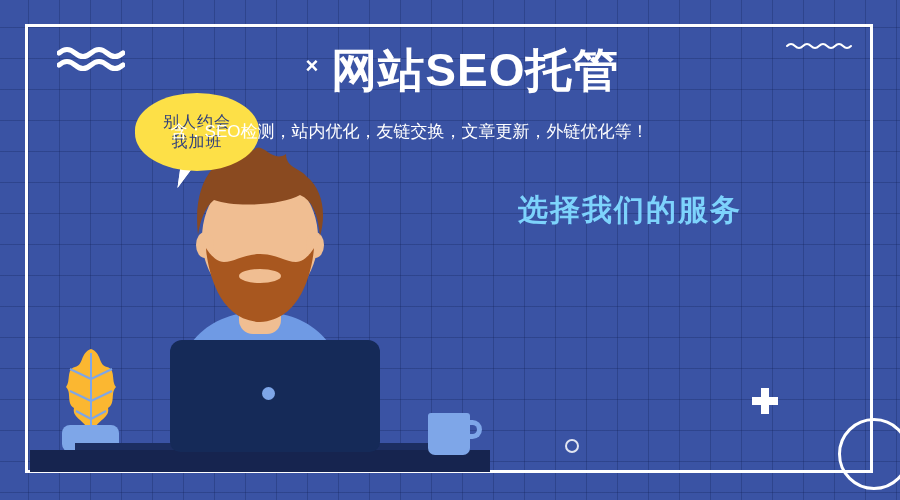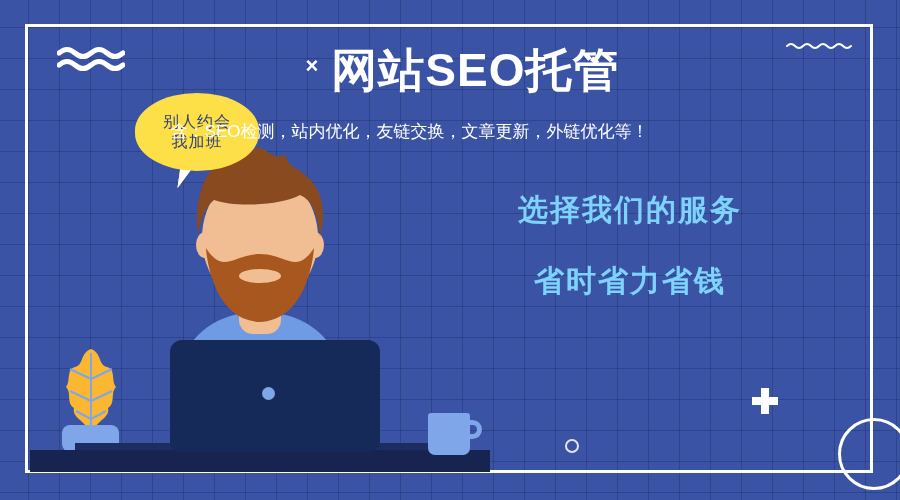--- a/index.html
+++ b/index.html
@@ -168,20 +168,19 @@
   </div>
 
   <div class="headline">
     <span class="x">×</span><span>网站SEO托管</span>
   </div>
 
   <div class="subline">含：SEO检测，站内优化，友链交换，文章更新，外链优化等！</div>
 
   <div class="yellow-lines">
     <div>选择我们的服务</div>
-    <div>省时省力省钱</div>
   </div>
 
   <div class="plus"></div>
   <div class="ring-small"></div>
   <div class="ring-big"></div>
 
 </div>
 
 </body></html>

